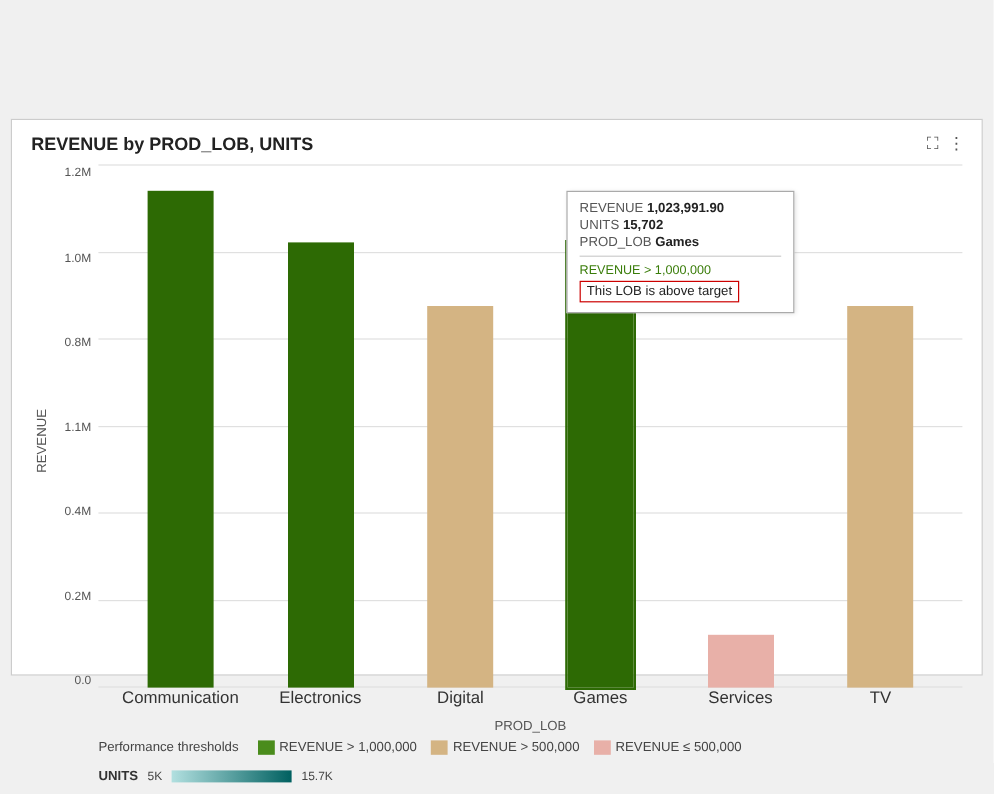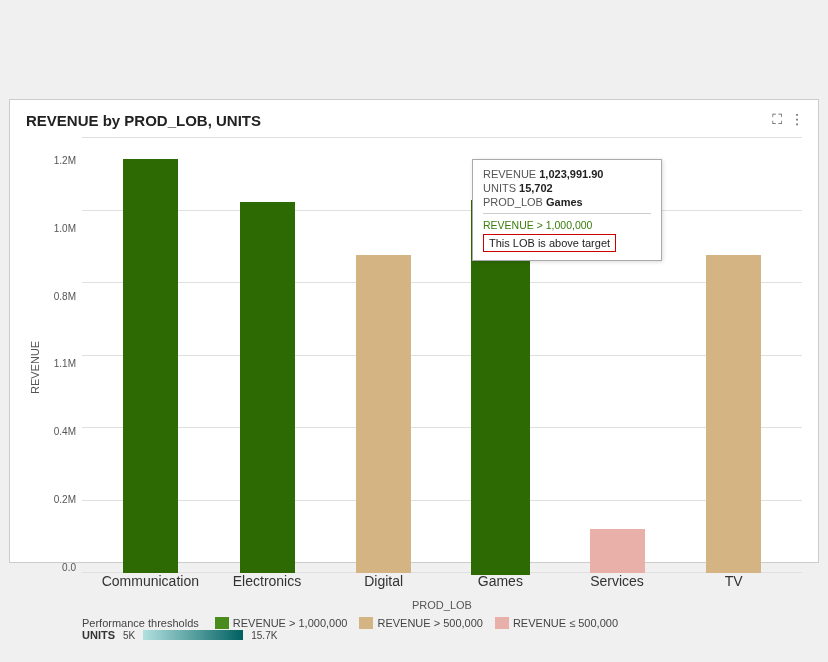--- a/index.html
+++ b/index.html
@@ -55,21 +55,20 @@
     .y-axis {
       display: flex;
       flex-direction: column;
       justify-content: space-between;
       align-items: flex-end;
       padding-right: 6px;
       width: 38px;
       flex-shrink: 0;
       padding-bottom: 24px;
       padding-top: 2px;
-      margin-top: 16px;
     }
     .y-tick {
       font-size: 10px;
       color: #555;
     }
     .bars-and-grid {
       flex: 1;
       position: relative;
       display: flex;
       flex-direction: column;
@@ -175,21 +174,21 @@
       color: #222;
       font-size: 11px;
       display: inline-block;
     }
     
     .legend-area {
       margin-top: 6px;
       padding-left: 56px;
       display: flex;
       flex-direction: column;
-      gap: 0;
+      gap: 12px;
     }
     .legend-row {
       display: flex;
       align-items: center;
       gap: 12px;
       font-size: 11px;
       color: #444;
     }
     .legend-label-title {
       font-size: 11px;

